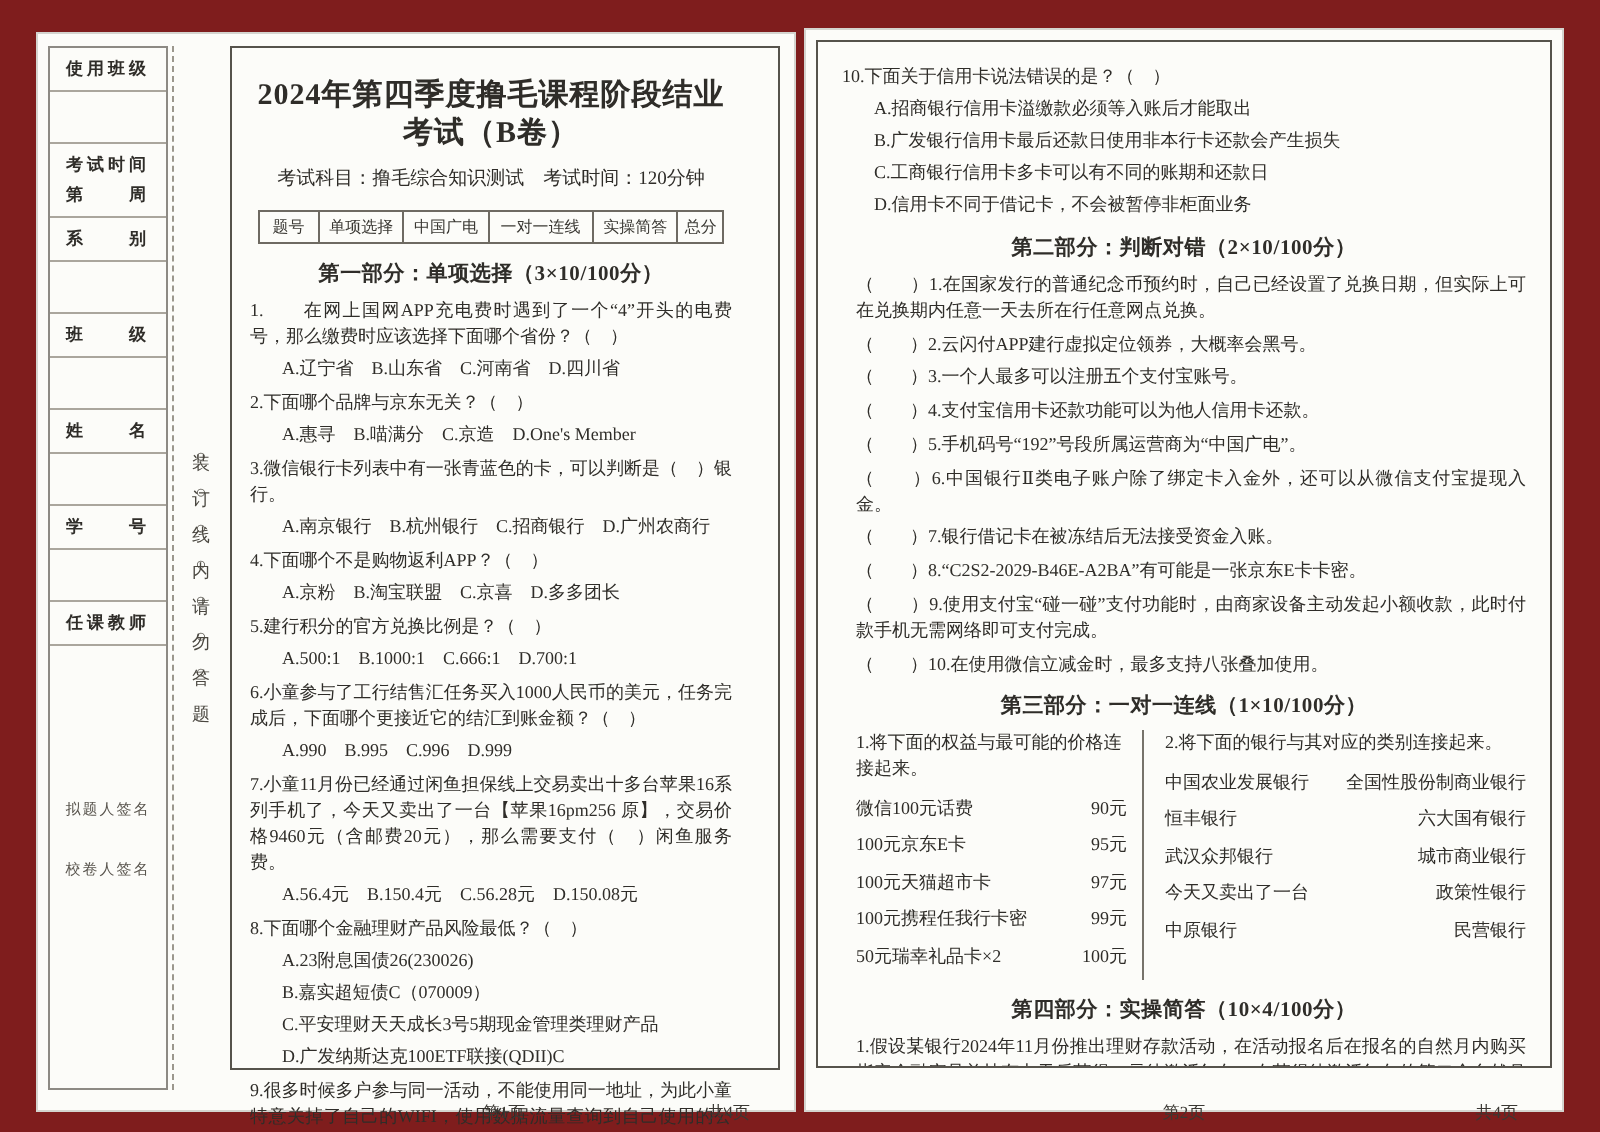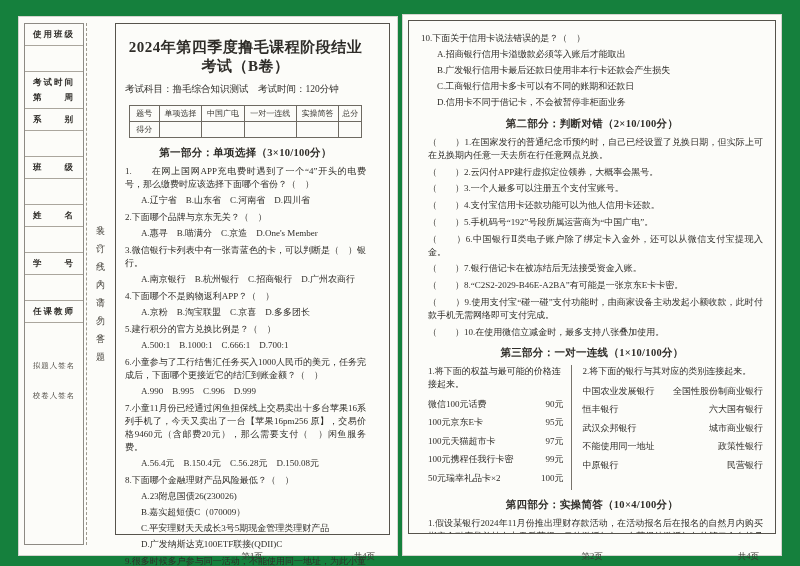--- a/index.html
+++ b/index.html
@@ -1,47 +1,47 @@
 <!DOCTYPE html>
 <html><head>
 <meta charset="utf-8">
 <style>
   html,body{margin:0;padding:0;}
   body{width:800px;height:566px;overflow:hidden;background:#e7e7e3;}
-  .canvas{position:relative;width:800px;height:566px;background:#15803d;
+  .canvas{position:relative;width:800px;height:566px;background:#7f1d1d;
     font-family:"Liberation Serif","DejaVu Serif",serif;color:#2f2d29;}
   .page{position:absolute;background:#fcfcf9;border:1px solid #d4d4cf;box-sizing:border-box;}
   .page1{left:18px;top:16px;width:380px;height:540px;display:flex;}
   .page2{left:402px;top:14px;width:380px;height:542px;}
 
   
   .sb-col{width:60px;margin:6px 0 10px 5px;display:flex;flex-direction:column;
     border:1px solid #8d8a84;font-size:8.5px;box-sizing:border-box;background:#fcfcf9;}
   .sb-row{border-bottom:1px solid #aaa69d;display:flex;align-items:center;justify-content:center;
     font-weight:bold;letter-spacing:2px;flex:none;text-align:center;}
   .sb-l{height:21px;}
   .sb-e{height:25px;}
   .sb-d{height:36px;flex-direction:column;justify-content:center;gap:3px;}
   .sb-big{flex:1;border-bottom:none;flex-direction:column;justify-content:flex-start;
     font-weight:normal;letter-spacing:1px;}
-  .sb-sig{font-size:7.5px;color:#5a564f;margin-top:38px;}
+  .sb-sig{font-size:7.5px;color:#5a564f;margin-top:77px;}
   .sb-sig2{font-size:7.5px;color:#5a564f;margin-top:20px;}
 
   
   .strip{width:26px;display:flex;align-items:center;justify-content:center;
     border-left:1px dashed #9b978d;margin:6px 0 10px 2px;}
   .strip-text{writing-mode:vertical-rl;font-size:9px;letter-spacing:4px;color:#4a4740;}
 
   
   .main1{flex:1;border:1px solid #56534c;margin:6px 7px 20px 2px;padding:2px 23px 0 9px;box-sizing:border-box;}
   .main2{position:absolute;left:5px;right:5px;top:5px;bottom:21px;border:1px solid #56534c;
     padding:7px 12px 0 12px;box-sizing:border-box;overflow:hidden;}
 
   .title{font-size:15px;font-weight:bold;text-align:center;margin:12px 2px 7px 2px;letter-spacing:0.5px;}
-  .subtitle{font-size:9.5px;text-align:left;margin:0 0 9px 0;}
+  .subtitle{font-size:9.5px;text-align:center;margin:0 0 9px 0;}
 
   table.score{width:97%;margin:0 auto 4px auto;border-collapse:collapse;font-size:8px;
     text-align:center;color:#3a3833;}
   table.score td{border:1px solid #6e6a62;height:15px;padding:0 1px;}
   table.score td.c0{width:13%;}
 
   .sec-h{font-size:10.5px;font-weight:bold;margin:8px 0 5px 0;letter-spacing:0.3px;text-align:center;}
   .q{margin:4px 0;font-size:9px;line-height:13px;}
   .q-text{text-align:justify;}
   .q-opt{padding-left:16px;margin-top:3px;}
@@ -100,28 +100,20 @@
 
       <table class="score">
         <tbody>
             <tr>
           <td class="c0">题号</td>
           <td>单项选择</td>
           <td>中国广电</td>
           <td>一对一连线</td>
           <td>实操简答</td>
           <td>总分</td>
-        </tr>
-        <tr>
-          <td class="c0">得分</td>
-          <td></td>
-          <td></td>
-          <td></td>
-          <td></td>
-          <td></td>
         </tr>
       </tbody>
         </table>
 
       <div class="sec-h">第一部分：单项选择（3×10/100分）</div>
 
       <div class="q">
         <div class="q-text">1.　　在网上国网APP充电费时遇到了一个“4”开头的电费号，那么缴费时应该选择下面哪个省份？（　）</div>
         <div class="q-opt">A.辽宁省　B.山东省　C.河南省　D.四川省</div>
       </div>
@@ -224,21 +216,21 @@
           </div>
           <div class="mrow">
             <span>恒丰银行</span>
             <span>六大国有银行</span>
           </div>
           <div class="mrow">
             <span>武汉众邦银行</span>
             <span>城市商业银行</span>
           </div>
           <div class="mrow">
-            <span>不能使用同一地址</span>
+            <span>今天又卖出了一台</span>
             <span>政策性银行</span>
           </div>
           <div class="mrow">
             <span>中原银行</span>
             <span>民营银行</span>
           </div>
         </div>
       </div>
 
       <div class="sec-h">第四部分：实操简答（10×4/100分）</div>

